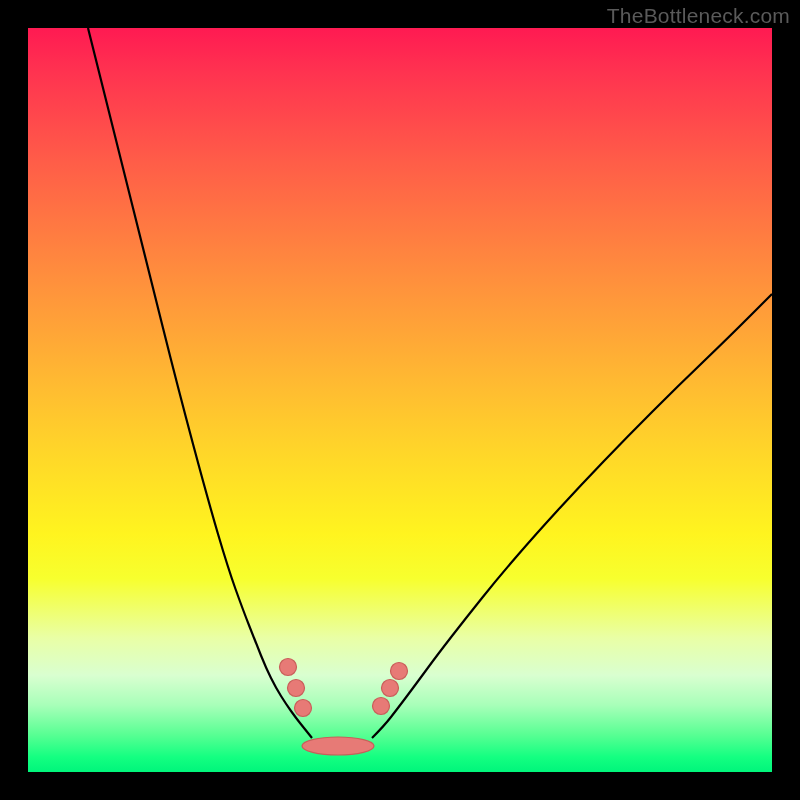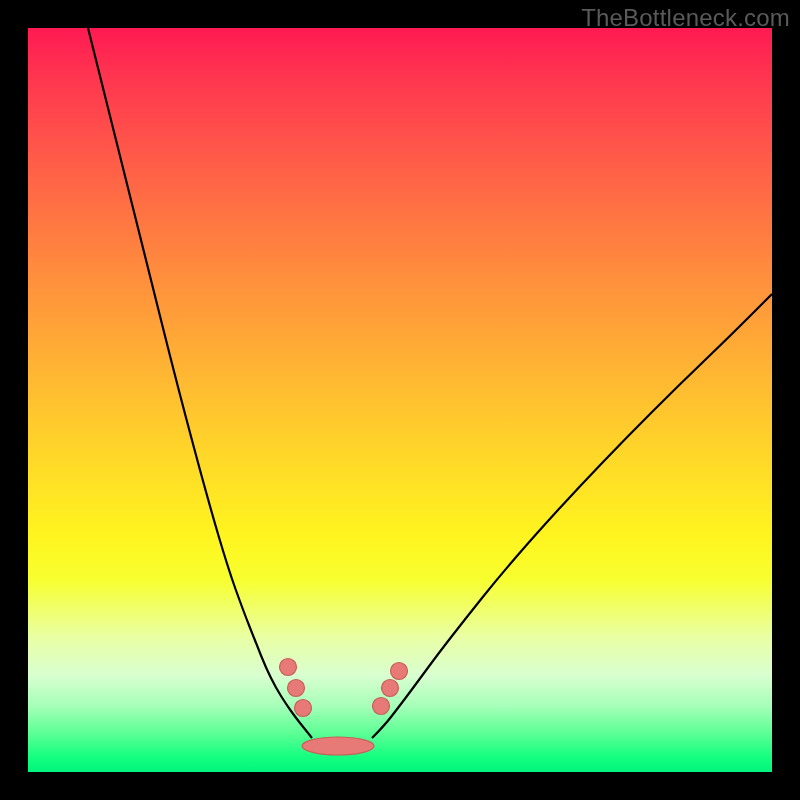--- a/index.html
+++ b/index.html
@@ -32,21 +32,21 @@
       #58ff93 95%,
       #14ff81 98%,
       #00f57b 100%
     );
   }
   .watermark {
     position: absolute;
     top: 4px;
     right: 10px;
     color: #5a5a5a;
-    font-size: 24px;
+    font-size: 21px;
     font-weight: 400;
     letter-spacing: 0.2px;
     z-index: 5;
   }
   svg.curve {
     position: absolute;
     left: 0;
     top: 0;
     width: 744px;
     height: 744px;

